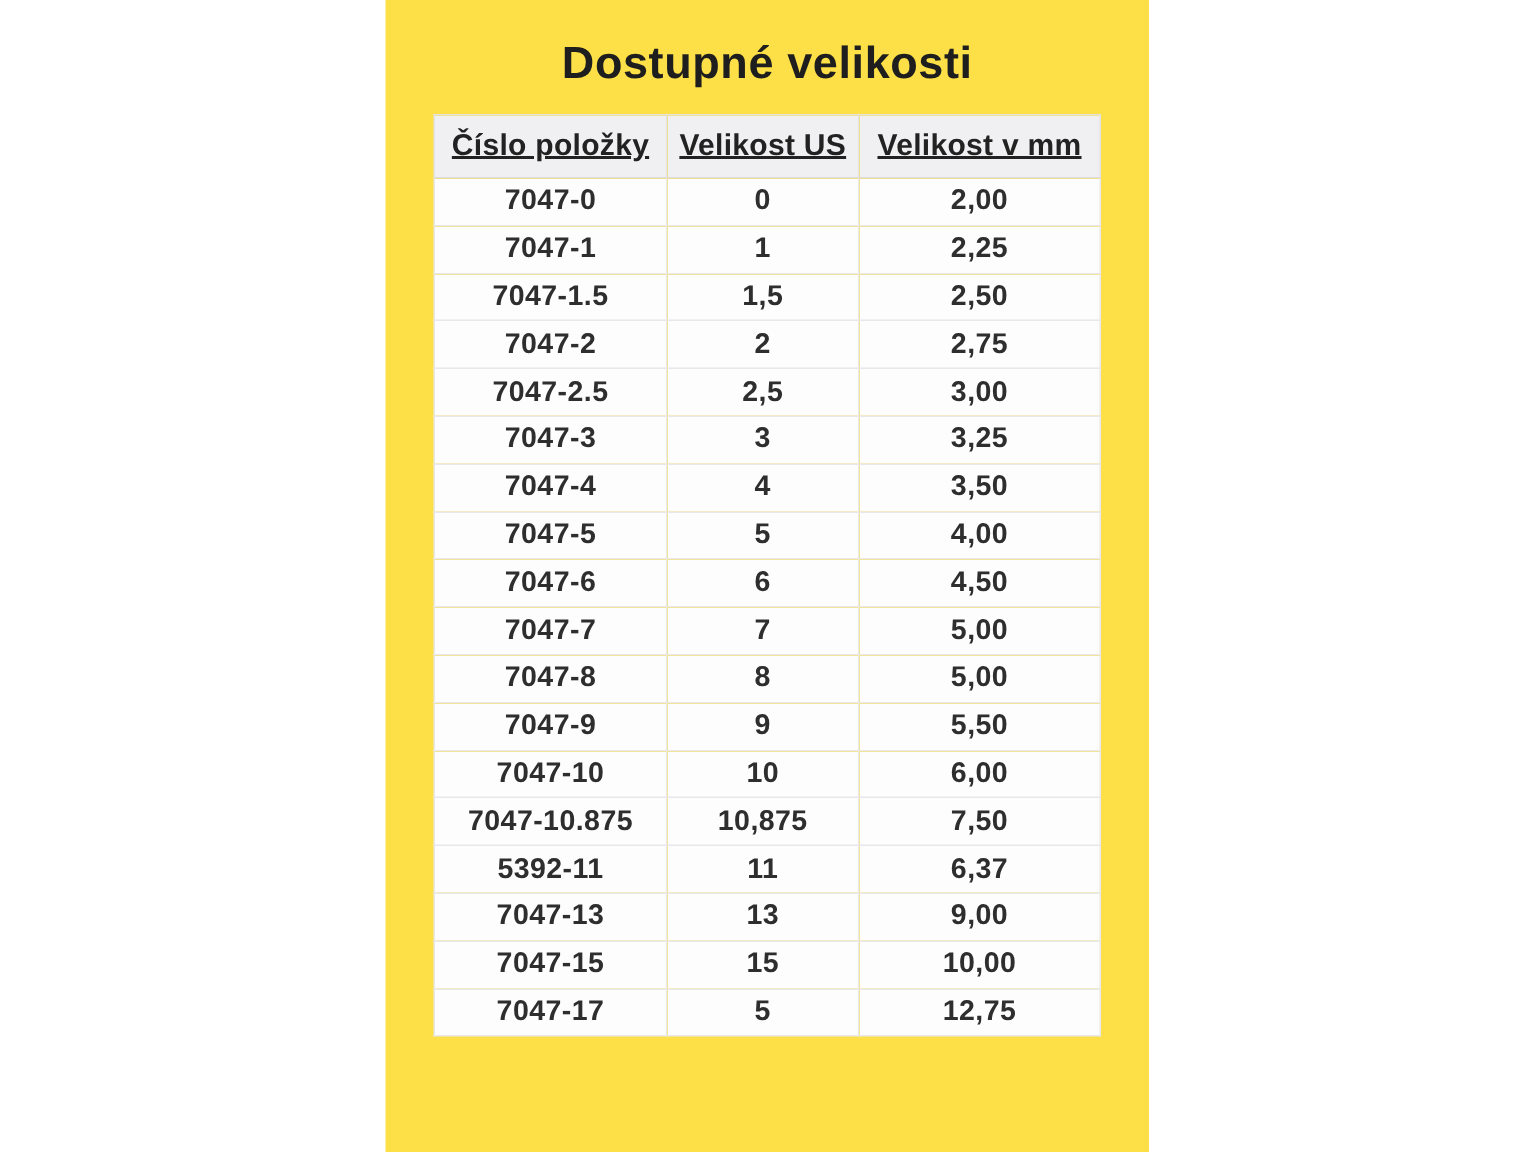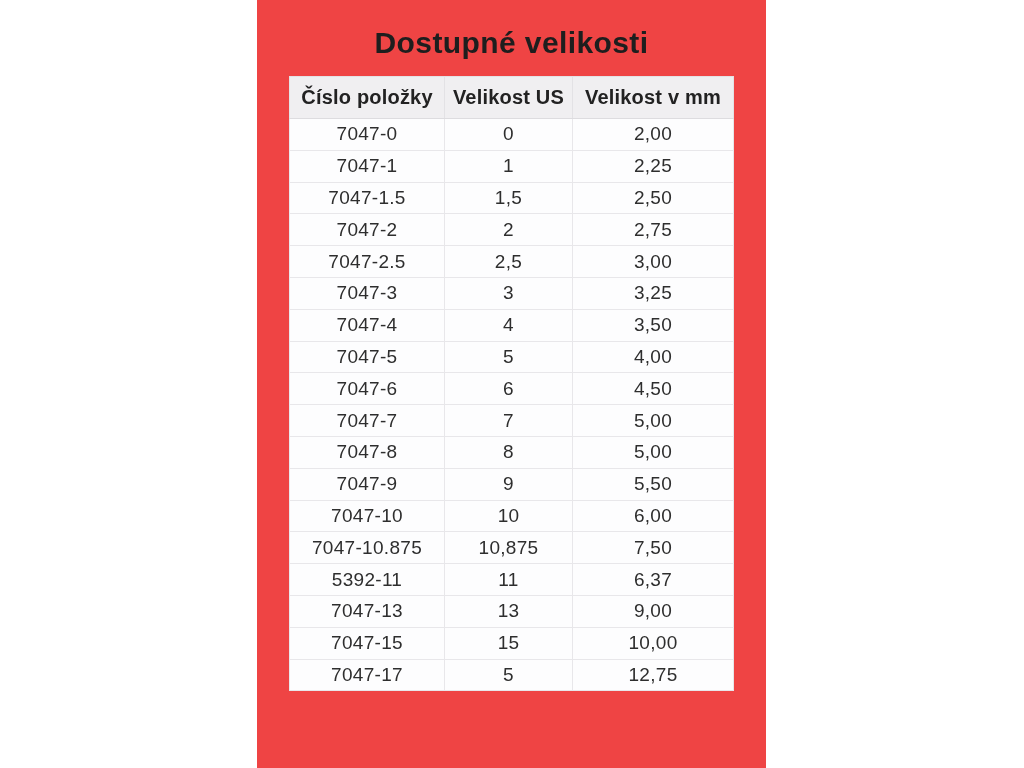--- a/index.html
+++ b/index.html
@@ -19,21 +19,21 @@
     background: #ffffff;
   }
 
   
   .image-area {
     position: absolute;
     left: 257px;
     top: 0;
     width: 509px;
     height: 768px;
-    background: #ef4444;
+    background: #fde047;
   }
 
   .title {
     position: absolute;
     top: 26px;
     left: 0;
     width: 100%;
     text-align: center;
     font-size: 30px;
     font-weight: 600;
@@ -64,27 +64,28 @@
   }
 
   table.size-table thead th {
     height: 42px;
     background: #f0eff1;
     font-size: 20px;
     font-weight: 600;
     letter-spacing: 0.2px;
     color: #222222;
     border-bottom: 1px solid #dddcdf;
+    text-decoration: underline;
   }
 
   table.size-table tbody td {
     height: 31.8px;
     background: #fdfdfe;
     font-size: 19px;
-    font-weight: 400;
+    font-weight: 700;
     letter-spacing: 0.3px;
     color: #2e2e2e;
     border-color: #e8e7ea;
   }
 
   table.size-table {
     border: 1px solid #e0dfe2;
   }
 </style>
 </head>

